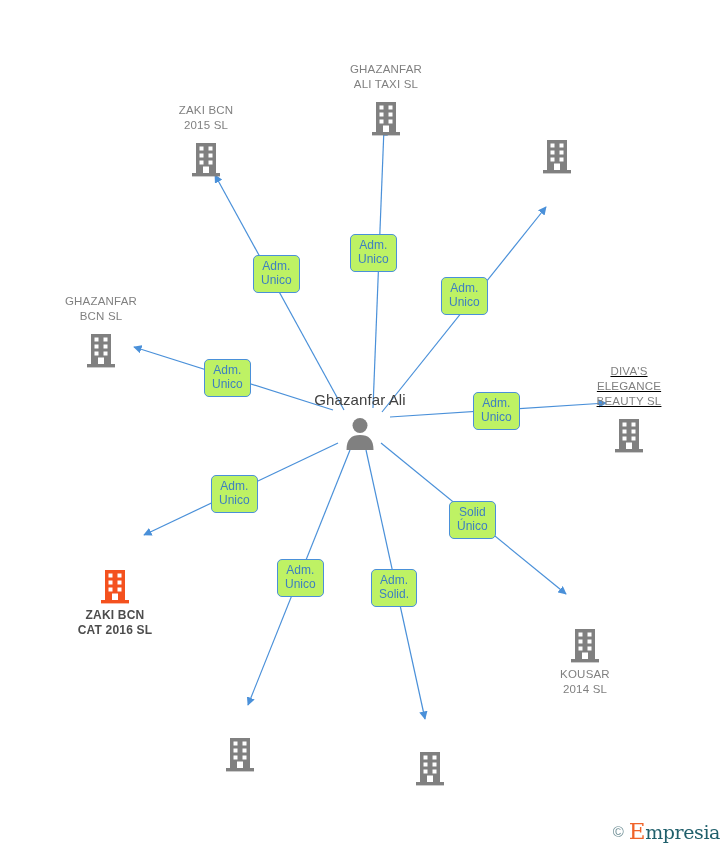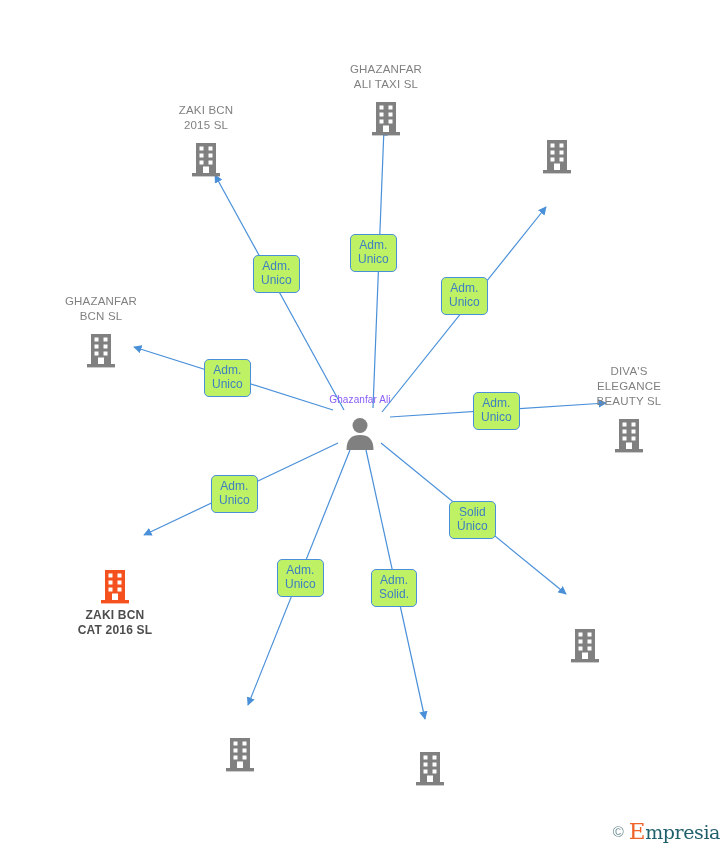--- a/index.html
+++ b/index.html
@@ -36,22 +36,22 @@
     z-index: 3;
   }
   .node-label {
     font-size: 11.5px;
     line-height: 15px;
     color: #808080;
     letter-spacing: 0.2px;
     white-space: pre-line;
   }
   .node-label.person {
-    color: #8b5cf6;
-    font-size: 10px;
+    color: #404040;
+    font-size: 15px;
     letter-spacing: 0.1px;
   }
   .node-label.highlight {
     color: #4d4d4d;
     font-weight: bold;
     font-size: 12px;
     line-height: 15px;
   }
   .icon-wrap {
     height: 42px;
@@ -193,21 +193,21 @@
             <rect x="18.5" y="4.5" width="4" height="4" fill="#ffffff"></rect>
             <rect x="9.5" y="11.5" width="4" height="4" fill="#ffffff"></rect>
             <rect x="18.5" y="11.5" width="4" height="4" fill="#ffffff"></rect>
             <rect x="9.5" y="18.5" width="4" height="4" fill="#ffffff"></rect>
             <rect x="18.5" y="18.5" width="4" height="4" fill="#ffffff"></rect>
             <rect x="13" y="24.5" width="6" height="6.5" fill="#ffffff"></rect>
             <rect x="2" y="31" width="28" height="3.4" fill="#808080"></rect>
           </svg>
         </div>
       </div>
-      <div class="node above" style="left: 629px; top: 364px;">
+      <div class="node above" style="left: 629px; top: 364px; text-decoration: underline;">
         <div class="node-label">DIVA'S
 ELEGANCE
 BEAUTY  SL</div>
         <div class="icon-wrap">
           <svg class="bld" width="32" height="36" viewBox="0 0 32 36" xmlns="http://www.w3.org/2000/svg">
             <rect x="6" y="1" width="20" height="30" fill="#808080"></rect>
             <rect x="9.5" y="4.5" width="4" height="4" fill="#ffffff"></rect>
             <rect x="18.5" y="4.5" width="4" height="4" fill="#ffffff"></rect>
             <rect x="9.5" y="11.5" width="4" height="4" fill="#ffffff"></rect>
             <rect x="18.5" y="11.5" width="4" height="4" fill="#ffffff"></rect>
@@ -242,20 +242,22 @@
             <rect x="9.5" y="4.5" width="4" height="4" fill="#ffffff"></rect>
             <rect x="18.5" y="4.5" width="4" height="4" fill="#ffffff"></rect>
             <rect x="9.5" y="11.5" width="4" height="4" fill="#ffffff"></rect>
             <rect x="18.5" y="11.5" width="4" height="4" fill="#ffffff"></rect>
             <rect x="9.5" y="18.5" width="4" height="4" fill="#ffffff"></rect>
             <rect x="18.5" y="18.5" width="4" height="4" fill="#ffffff"></rect>
             <rect x="13" y="24.5" width="6" height="6.5" fill="#ffffff"></rect>
             <rect x="2" y="31" width="28" height="3.4" fill="#808080"></rect>
           </svg>
         </div>
+        <div class="node-label">KOUSAR
+2014  SL</div>
       </div>
       <div class="node below" style="left: 240px; top: 731px;">
         <div class="icon-wrap">
           <svg class="bld" width="32" height="36" viewBox="0 0 32 36" xmlns="http://www.w3.org/2000/svg">
             <rect x="6" y="1" width="20" height="30" fill="#808080"></rect>
             <rect x="9.5" y="4.5" width="4" height="4" fill="#ffffff"></rect>
             <rect x="18.5" y="4.5" width="4" height="4" fill="#ffffff"></rect>
             <rect x="9.5" y="11.5" width="4" height="4" fill="#ffffff"></rect>
             <rect x="18.5" y="11.5" width="4" height="4" fill="#ffffff"></rect>
             <rect x="9.5" y="18.5" width="4" height="4" fill="#ffffff"></rect>

